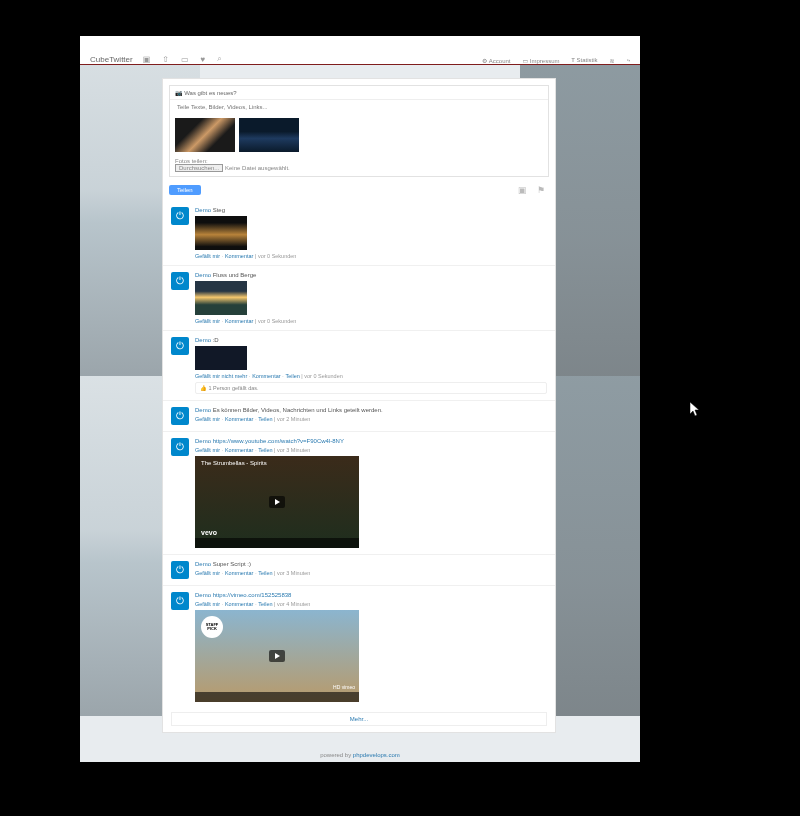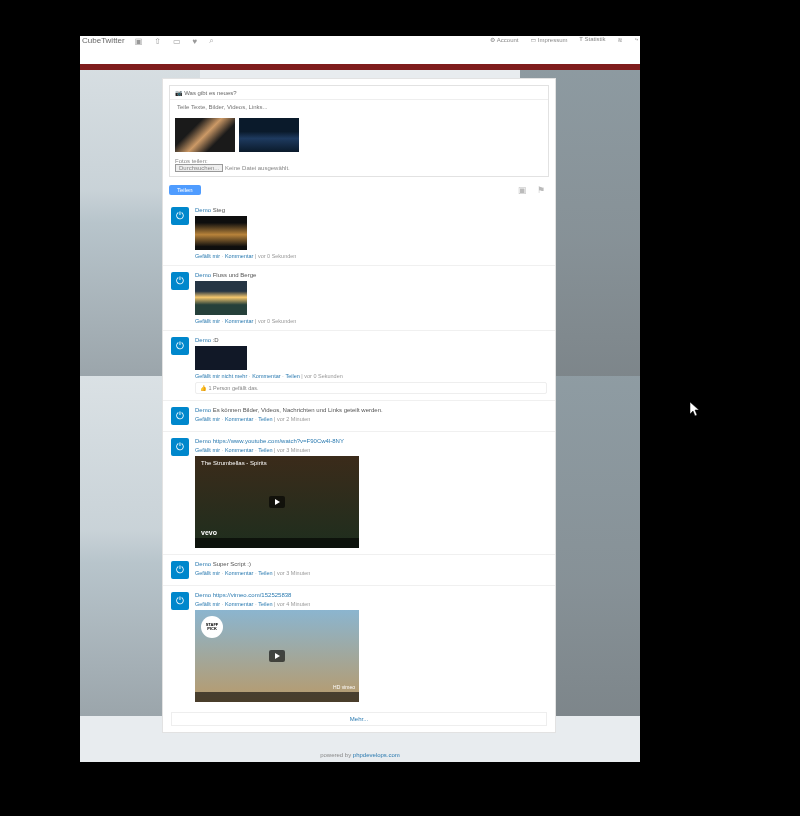--- a/index.html
+++ b/index.html
@@ -1,21 +1,21 @@
 <!DOCTYPE html>
 <html><head>
 <meta charset="utf-8">
 <style>
   html,body{margin:0;padding:0;font-family:Arial,Helvetica,sans-serif;font-size:6px;color:#444;background:#000}
   .stage{width:800px;height:816px;background:#000;position:relative}
   .viewport{position:absolute;left:80px;top:36px;width:560px;height:726px;background:#e8ecef;overflow:hidden}
   
   .bg-tile{position:absolute;width:200px;height:340px;background:linear-gradient(#cfd8dc 0%,#b0bec5 45%,#90a4ae 55%,#5c6b73 100%);opacity:.55}
   .bg-tile.alt{background:linear-gradient(#455a64 0%,#37474f 60%,#263238 100%);opacity:.55}
-  .topnav{position:absolute;top:0;left:0;right:0;height:28px;background:#fff;border-bottom:6px solid #7f1d1d;display:flex;align-items:flex-start;padding:0 2px;z-index:10;color:#888}
+  .topnav{position:absolute;top:0;left:0;right:0;height:28px;background:#fff;border-bottom:1px solid #7f1d1d;display:flex;align-items:flex-end;padding:0 10px;z-index:10;color:#888}
   .brand{color:#666;font-size:8px;margin-right:10px}
   .nav-icons{display:flex;gap:12px;align-items:center}
   .nav-icons span{font-size:8px;color:#999}
   .nav-right{margin-left:auto;display:flex;gap:12px;align-items:center}
   .nav-right span{font-size:6px;color:#888}
   .main-card{position:absolute;left:82px;top:42px;width:392px;background:#fff;border:1px solid #e2e2e2;z-index:5;padding-bottom:6px}
   .compose{margin:6px;border:1px solid #e2e2e2}
   .compose-head{padding:3px 5px;color:#666}
   .compose-head::before{content:'📷 ';font-size:6px}
   .compose-input{padding:3px 5px;border-top:1px solid #eee}

